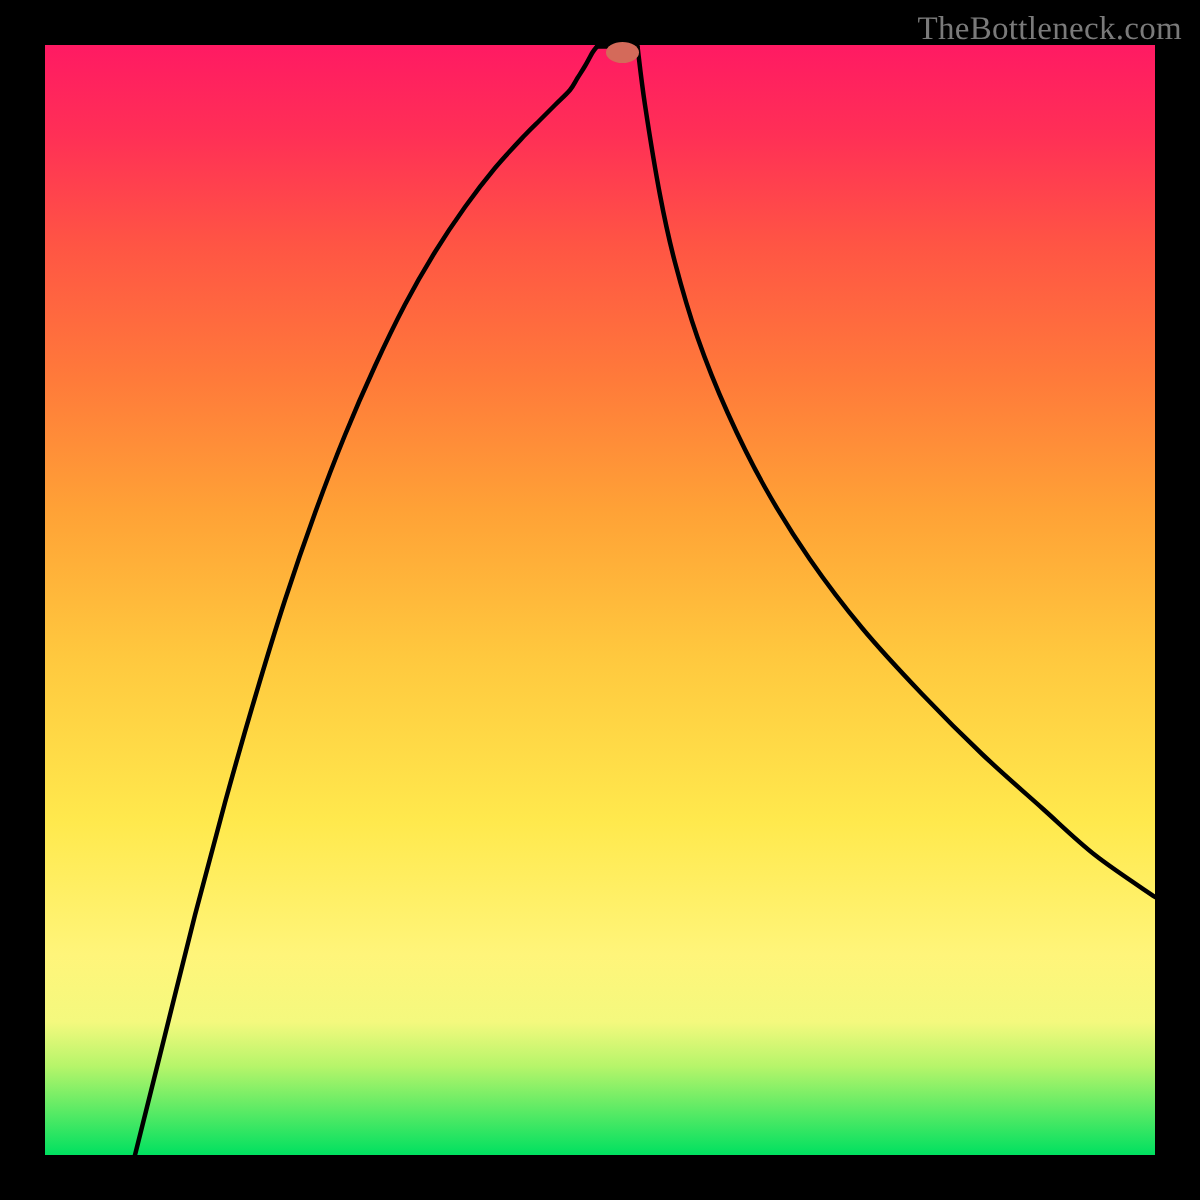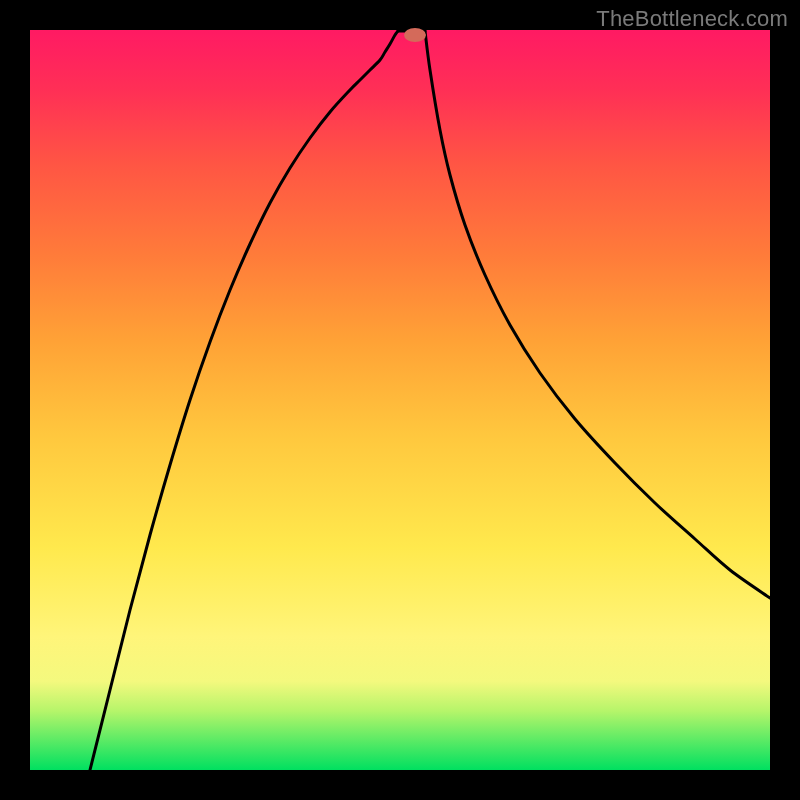--- a/index.html
+++ b/index.html
@@ -11,20 +11,21 @@
     overflow: hidden;
     font-family: Arial, Helvetica, sans-serif;
   }
   .frame {
     position: absolute;
     left: 0;
     top: 0;
     width: 800px;
     height: 800px;
     background: #000;
+    font-family: Liberation Serif, serif;
   }
   .plot {
     position: absolute;
     left: 30px;
     top: 30px;
     width: 740px;
     height: 740px;
     background: linear-gradient(
       to top,
       #00e060 0%,

